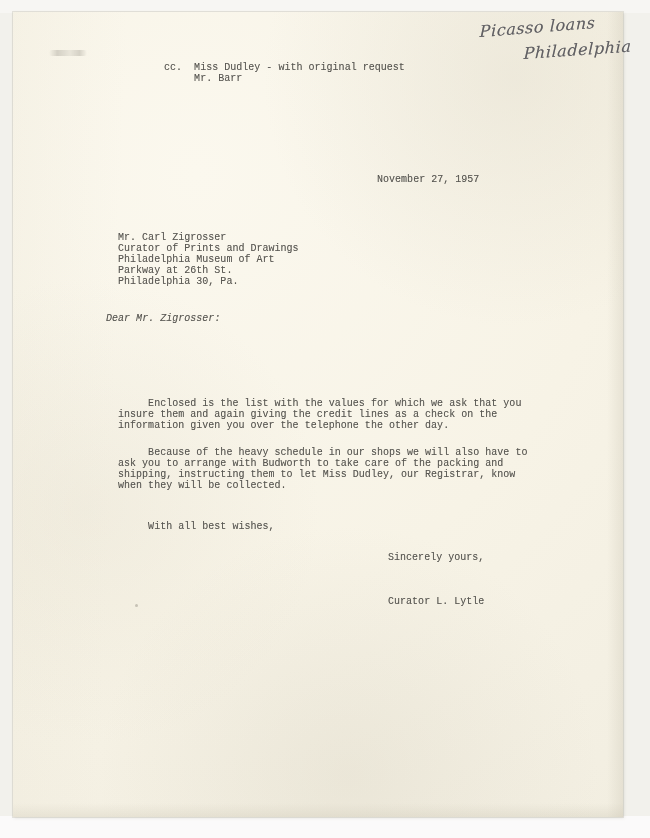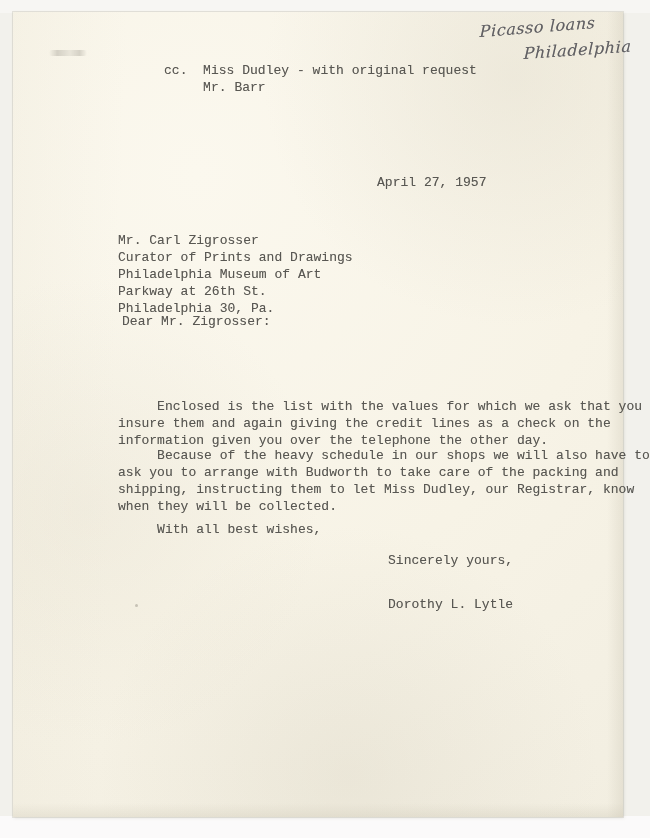--- a/index.html
+++ b/index.html
@@ -102,32 +102,32 @@
     width: 3px; height: 3px;
     background: rgba(120,116,106,0.40);
     border-radius: 50%;
     pointer-events: none;
   }
 
   
   .typed {
     position: absolute;
     color: #4d4c48;
-    font-size: 13px;
-    line-height: 17px;
+    font-size: 10px;
+    line-height: 11px;
     letter-spacing: 0.02px;
     white-space: pre;
     text-shadow: 0 0 0.6px rgba(90,88,82,0.45);
     opacity: 0.93;
   }
 
   #cc-block        { left: 164px; top: 62px; }
   #date-line       { left: 377px; top: 174px; }
   #address-block   { left: 118px; top: 232px; }
-  #salutation      { left: 122px; top: 313px; }
+  #salutation      { left: 106px; top: 313px; font-style: italic; }
   #para-1          { left: 118px; top: 337px; }
   #para-2          { left: 118px; top: 398px; }
   #para-3          { left: 118px; top: 447px; }
   #closing-wish    { left: 118px; top: 521px; }
   #closing-sign    { left: 388px; top: 552px; }
   #signature-name  { left: 388px; top: 596px; }
 
   
   .handwriting {
     position: absolute;
@@ -168,21 +168,21 @@
     <div class="speck"></div>
 
   </div>
 
   <div class="handwriting" id="hand-line-1">Picasso loans</div>
   <div class="handwriting" id="hand-line-2">Philadelphia</div>
 
   <div class="typed" id="cc-block">cc.  Miss Dudley - with original request
      Mr. Barr</div>
 
-  <div class="typed" id="date-line">April 27, 1957</div>
+  <div class="typed" id="date-line">November 27, 1957</div>
 
   <div class="typed" id="address-block">Mr. Carl Zigrosser
 Curator of Prints and Drawings
 Philadelphia Museum of Art
 Parkway at 26th St.
 Philadelphia 30, Pa.</div>
 
   <div class="typed" id="salutation">Dear Mr. Zigrosser:</div>
 
 
@@ -192,15 +192,15 @@
 when they will be collected.</div>
 
   <div class="typed" id="para-2">     Enclosed is the list with the values for which we ask that you
 insure them and again giving the credit lines as a check on the
 information given you over the telephone the other day.</div>
 
   <div class="typed" id="closing-wish">     With all best wishes,</div>
 
   <div class="typed" id="closing-sign">Sincerely yours,</div>
 
-  <div class="typed" id="signature-name">Dorothy L. Lytle</div>
+  <div class="typed" id="signature-name">Curator L. Lytle</div>
 
 </div>
 
 </body></html>

